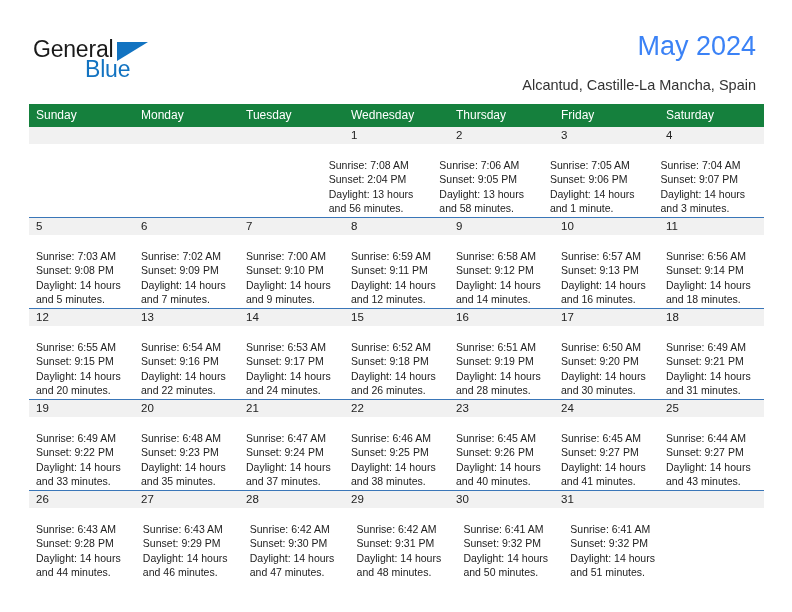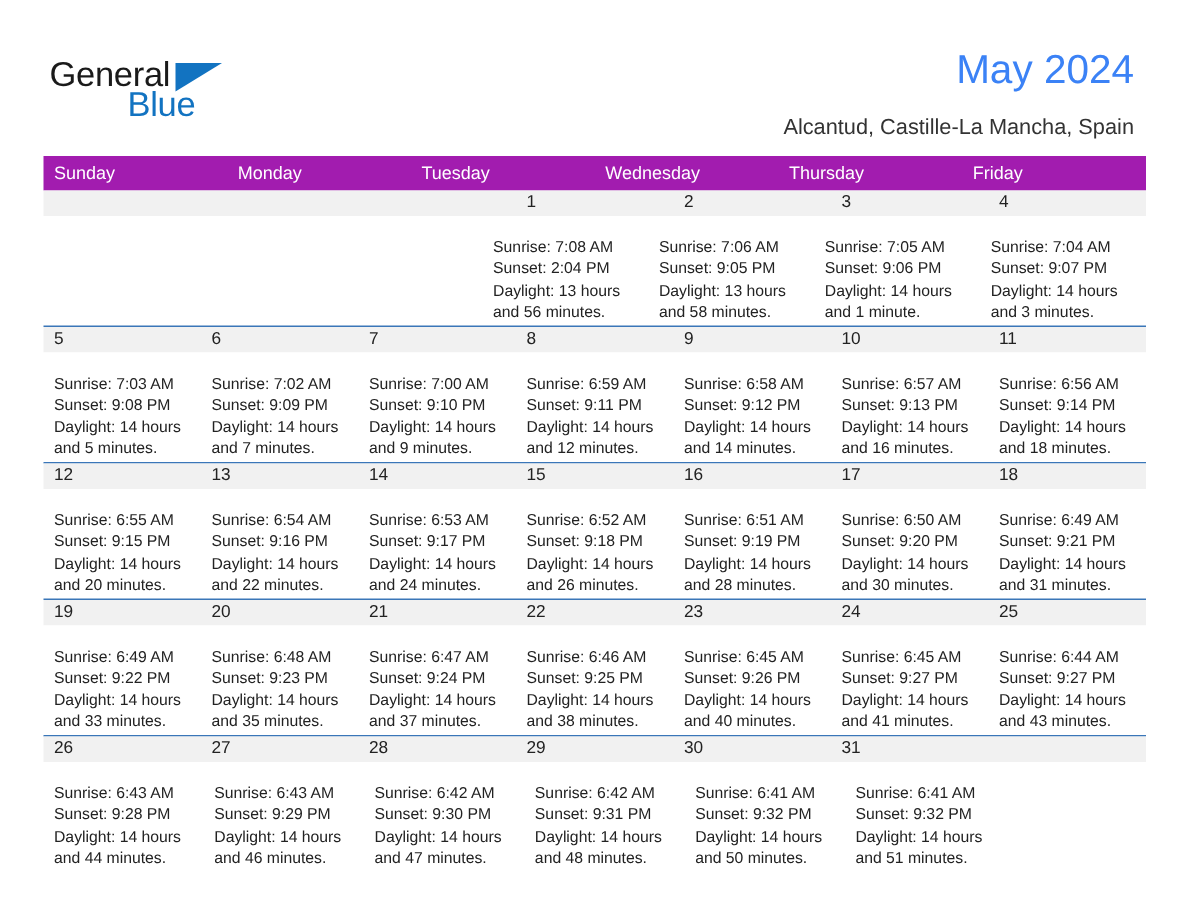--- a/index.html
+++ b/index.html
@@ -85,21 +85,21 @@
 
   
   .calendar {
     position: absolute;
     left: 29px;
     top: 104px;
     width: 735px;
   }
   .dow-row {
     display: flex;
-    background: #a21caf;
+    background: #15803d;
     height: 23px;
     align-items: flex-end;
   }
   .dow-cell {
     flex: 1 1 0;
     color: #ffffff;
     font-size: 12px;
     line-height: 23px;
     padding-left: 7px;
     box-sizing: border-box;
@@ -168,20 +168,21 @@
   </div>
 
   <div class="calendar">
     <div class="dow-row" id="dow-row">
         <div class="dow-cell">Sunday</div>
         <div class="dow-cell">Monday</div>
         <div class="dow-cell">Tuesday</div>
         <div class="dow-cell">Wednesday</div>
         <div class="dow-cell">Thursday</div>
         <div class="dow-cell">Friday</div>
+        <div class="dow-cell">Saturday</div>
       </div>
     <div id="weeks-container">
         <div class="week">
           <div class="week-numbers">
             <div class="num-cell"></div>
             <div class="num-cell"></div>
             <div class="num-cell"></div>
             <div class="num-cell">1</div>
             <div class="num-cell">2</div>
             <div class="num-cell">3</div>

